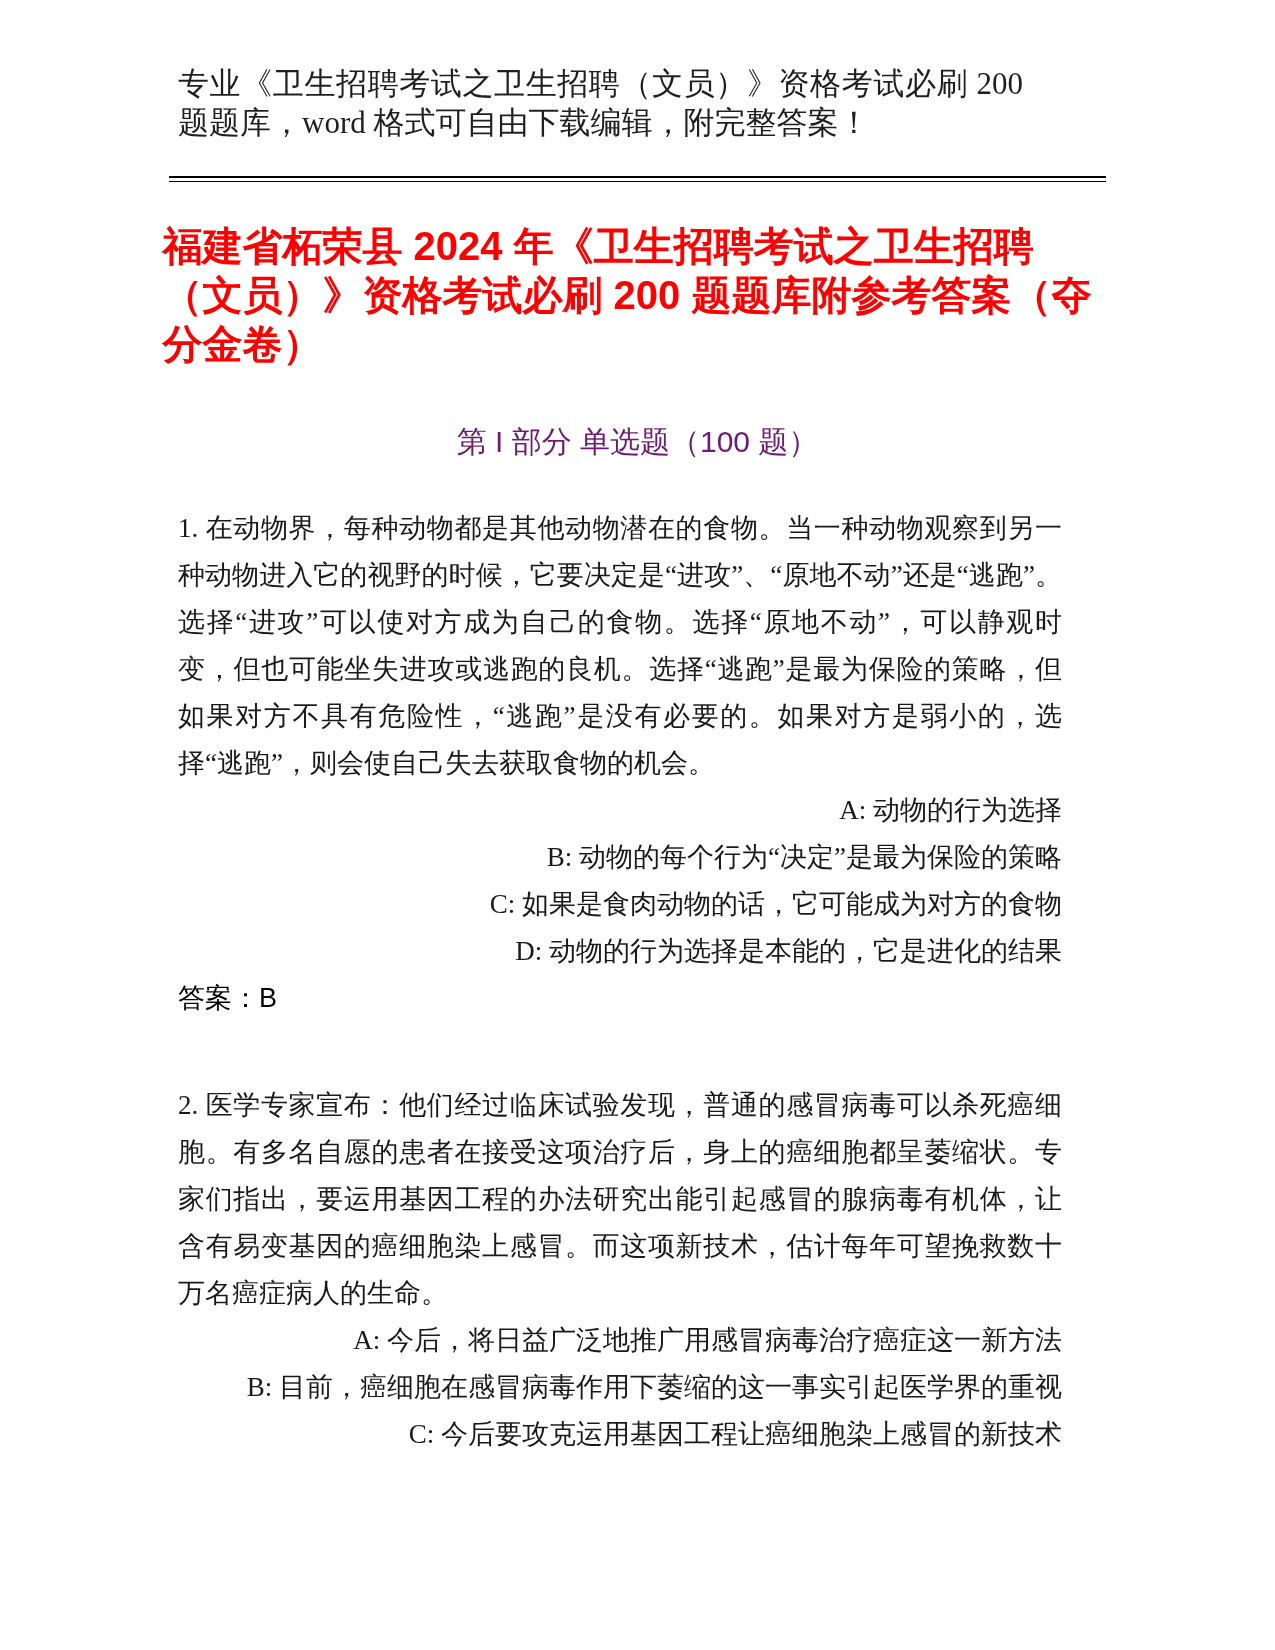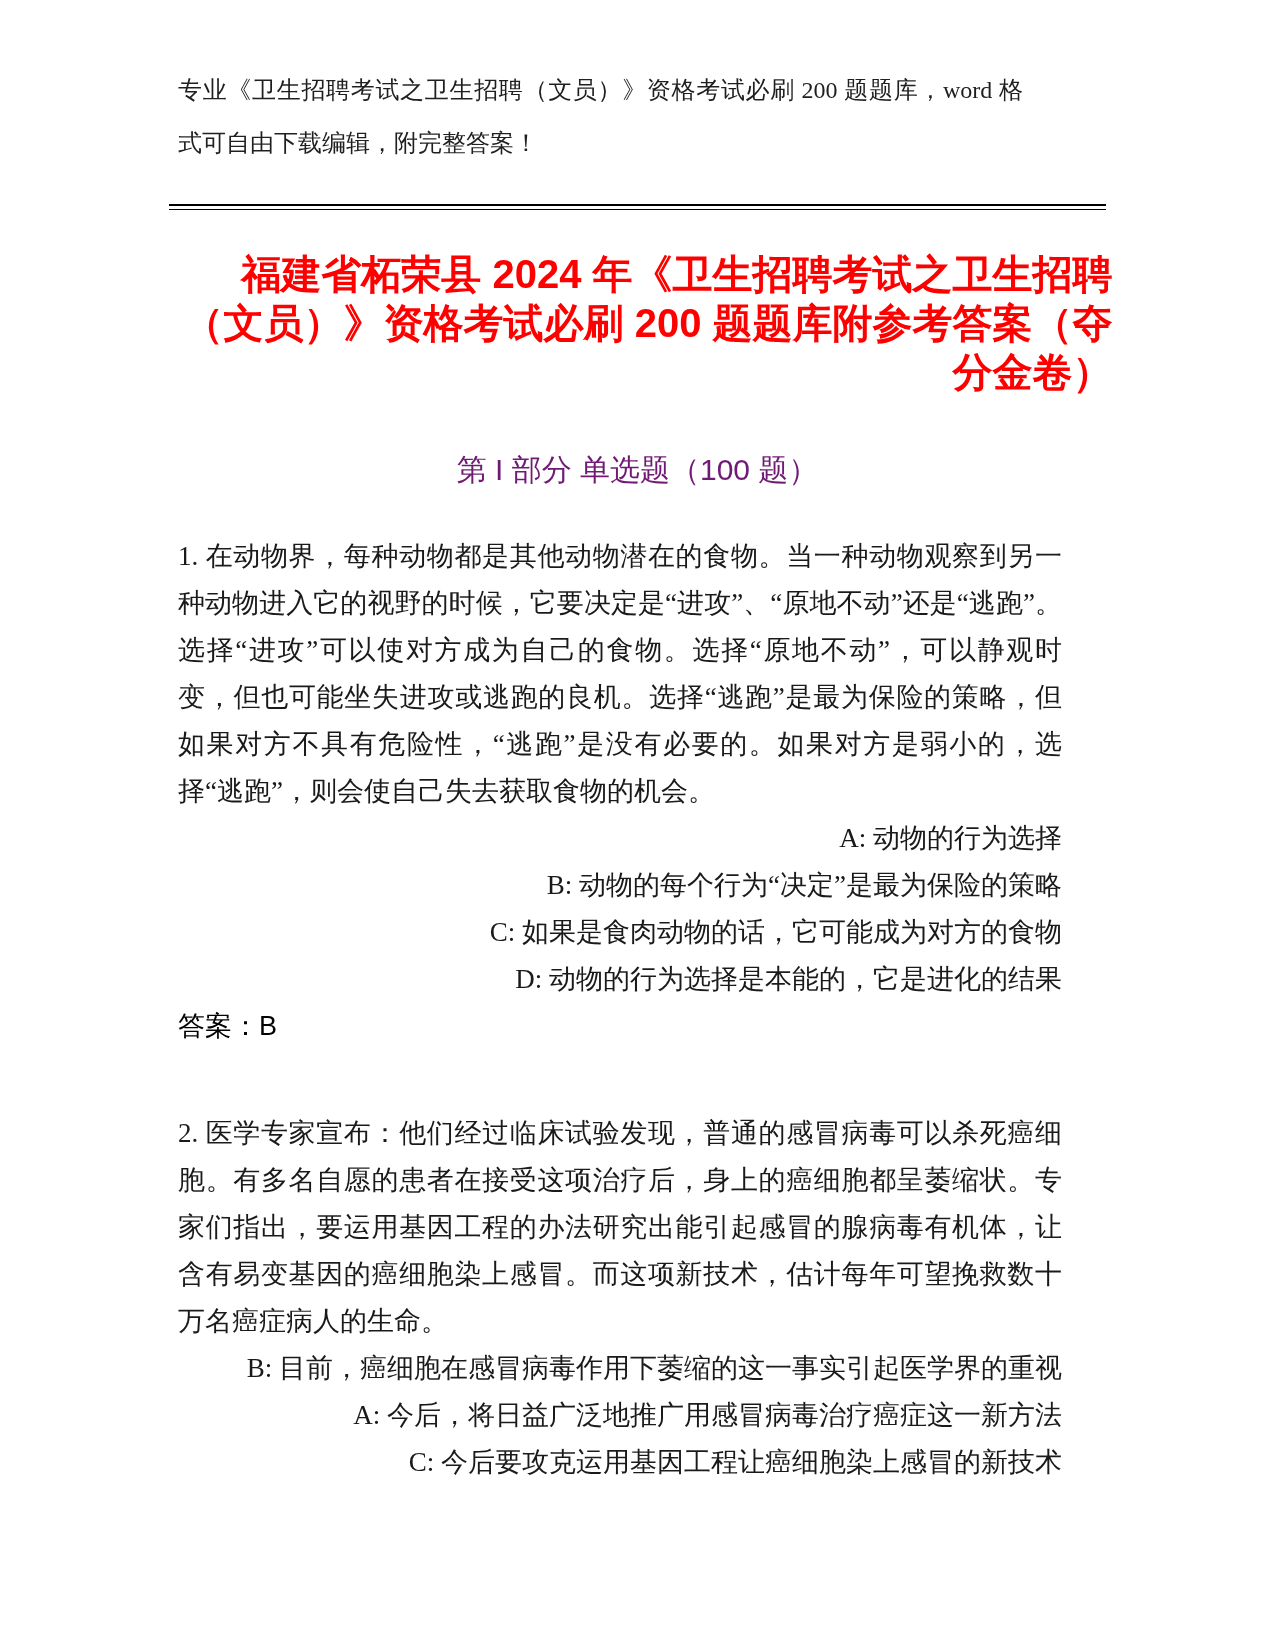--- a/index.html
+++ b/index.html
@@ -13,36 +13,36 @@
     height: 1650px;
     margin: 0 auto;
     background: #ffffff;
     overflow: hidden;
     font-family: "Liberation Serif", "DejaVu Serif", serif;
     color: #1a1a1a;
   }
   .header-note {
     margin: 64px 0 0 178px;
     width: 845px;
-    font-size: 24px;
-    line-height: 53px;
+    font-size: 31px;
+    line-height: 39px;
     color: #1f1f1f;
     text-align: justify;
   }
   .header-rule {
     margin: 34px 0 0 169px;
     width: 937px;
     height: 3px;
     border-top: 2px solid #000000;
     border-bottom: 1px solid #000000;
   }
   .doc-title {
     margin: 40px auto 0 auto;
     width: 950px;
-    text-align: right;
+    text-align: left;
     font-family: "Liberation Sans", "DejaVu Sans", sans-serif;
     font-weight: bold;
     font-size: 40px;
     line-height: 49px;
     color: #ff0000;
   }
   .section-heading {
     margin: 56px auto 0 auto;
     width: 100%;
     text-align: center;
@@ -93,18 +93,18 @@
     <div class="question-text">1. 在动物界，每种动物都是其他动物潜在的食物。当一种动物观察到另一种动物进入它的视野的时候，它要决定是“进攻”、“原地不动”还是“逃跑”。选择“进攻”可以使对方成为自己的食物。选择“原地不动”，可以静观时变，但也可能坐失进攻或逃跑的良机。选择“逃跑”是最为保险的策略，但如果对方不具有危险性，“逃跑”是没有必要的。如果对方是弱小的，选择“逃跑”，则会使自己失去获取食物的机会。</div>
     <div class="option-line">A: 动物的行为选择</div>
     <div class="option-line">B: 动物的每个行为“决定”是最为保险的策略</div>
     <div class="option-line">C: 如果是食肉动物的话，它可能成为对方的食物</div>
     <div class="option-line">D: 动物的行为选择是本能的，它是进化的结果</div>
     <div class="answer-line">答案：B</div>
   </div>
 
   <div class="question-block second">
     <div class="question-text">2. 医学专家宣布：他们经过临床试验发现，普通的感冒病毒可以杀死癌细胞。有多名自愿的患者在接受这项治疗后，身上的癌细胞都呈萎缩状。专家们指出，要运用基因工程的办法研究出能引起感冒的腺病毒有机体，让含有易变基因的癌细胞染上感冒。而这项新技术，估计每年可望挽救数十万名癌症病人的生命。</div>
+    <div class="option-line">A: 今后，将日益广泛地推广用感冒病毒治疗癌症这一新方法</div>
     <div class="option-line">B: 目前，癌细胞在感冒病毒作用下萎缩的这一事实引起医学界的重视</div>
-    <div class="option-line">A: 今后，将日益广泛地推广用感冒病毒治疗癌症这一新方法</div>
     <div class="option-line">C: 今后要攻克运用基因工程让癌细胞染上感冒的新技术</div>
   </div>
 
 </div>
 
 </body></html>

